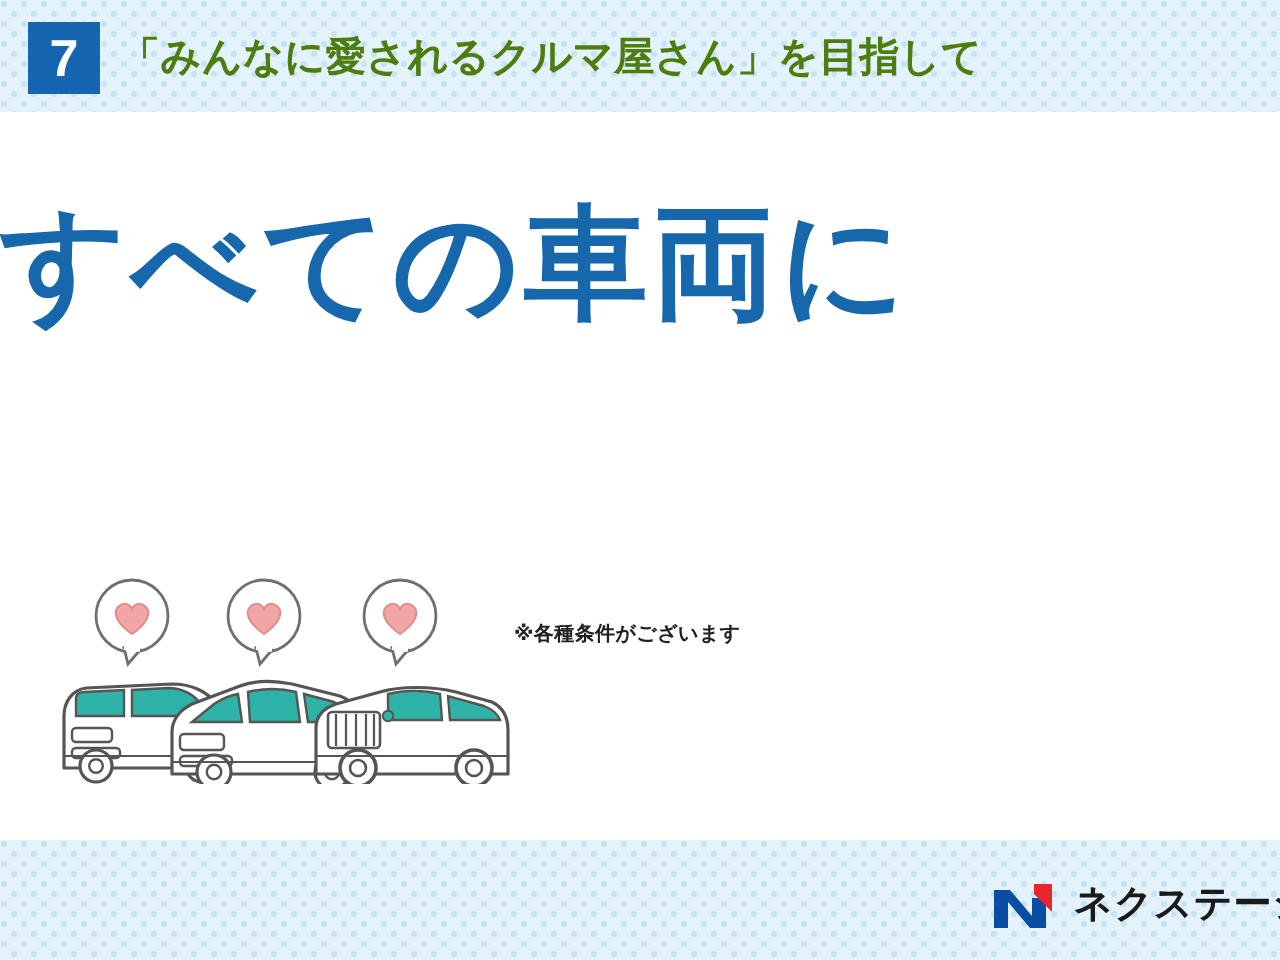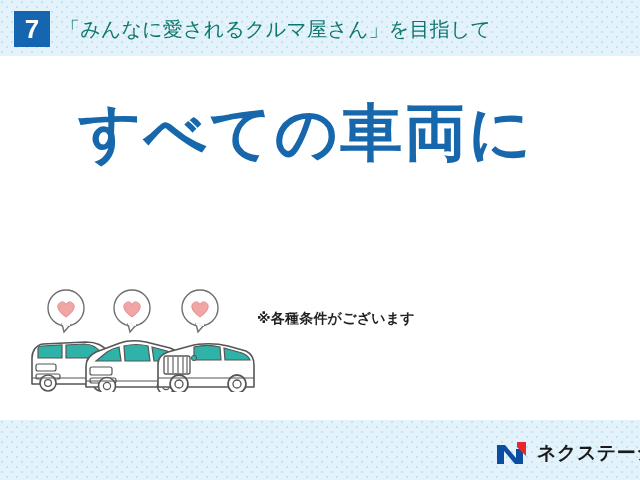--- a/index.html
+++ b/index.html
@@ -58,33 +58,32 @@
     letter-spacing: 0;
   }
 
   #header-title {
     position: absolute;
     left: 60px;
     top: 13px;
     height: 32px;
     line-height: 32px;
     font-size: 20px;
-    font-weight: normal;
-    color: #0f766e;
+    font-weight: bold;
+    color: #4d7c0f;
     white-space: nowrap;
     letter-spacing: 0.2px;
   }
 
   
   #headline {
     position: absolute;
     left: 0;
     top: 96px;
     width: 612px;
-    text-align: center;
   }
   .headline-line {
     display: block;
     color: #1667ab;
     font-size: 62px;
     font-weight: bold;
     line-height: 74px;
     letter-spacing: 2px;
     white-space: nowrap;
   }
@@ -109,21 +108,21 @@
   .copy-line {
     display: block;
     color: #231f20;
     font-size: 17px;
     line-height: 26px;
     font-weight: bold;
     white-space: nowrap;
     letter-spacing: 0.2px;
   }
   .copy-line.small {
-    font-size: 14px;
+    font-size: 10px;
     line-height: 24px;
   }
 
   
   #brand-logo {
     position: absolute;
     left: 496px;
     top: 440px;
     height: 26px;
     display: flex;

